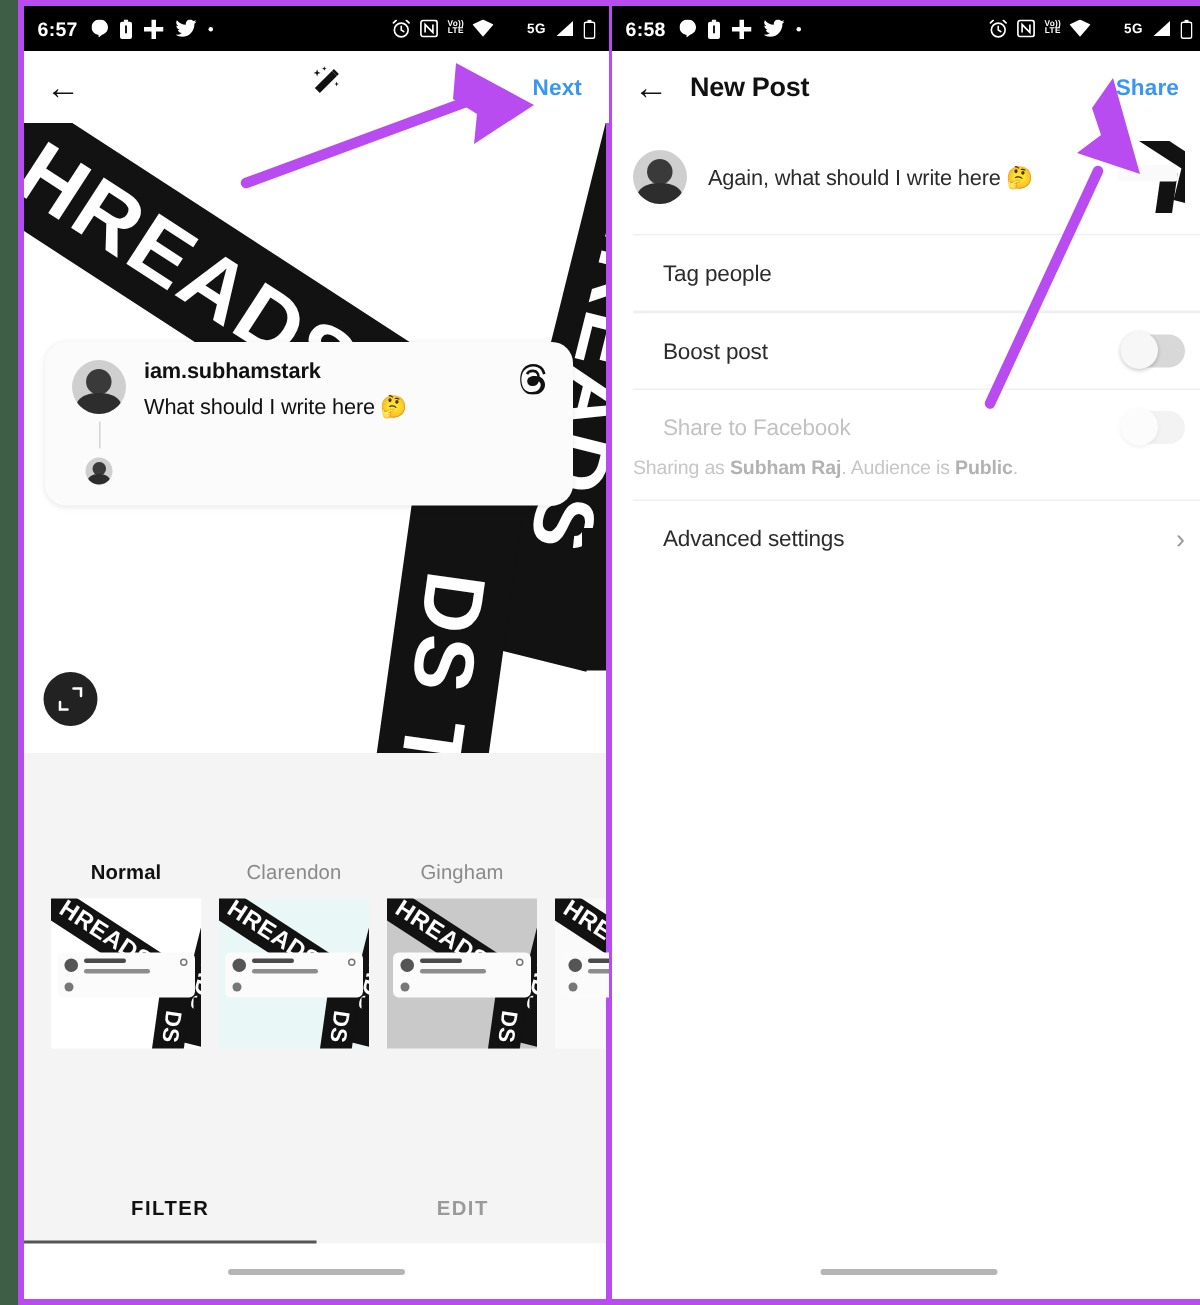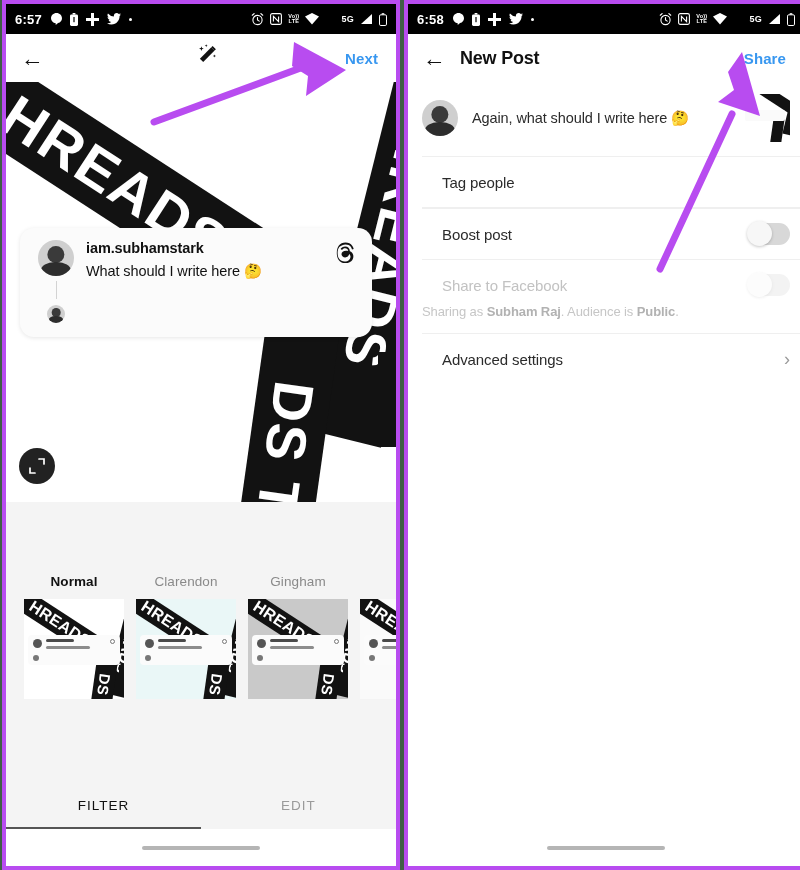--- a/index.html
+++ b/index.html
@@ -14,21 +14,21 @@
   
   .panel {
     position: absolute;
     top: 0;
     width: 398px;
     height: 870px;
     border: 4px solid #b84cf0;
     background: #000;
     overflow: hidden;
   }
-  .panel-left  { left: 2px; }
+  .panel-left  { left: 12px; }
   .panel-right { left: 404px; width: 404px; }
 
   .screen {
     position: absolute;
     left: 0; right: 0; top: 0; bottom: 0;
     background: #ffffff;
     overflow: hidden;
   }
 
   
@@ -260,21 +260,21 @@
   .tabbar {
     position: absolute;
     left: 0; right: 0; bottom: 37px;
     height: 48px;
     background: #f4f4f4;
     display: flex;
   }
   .tab {
     flex: 1;
     display: flex; align-items: center; justify-content: center;
-    font-size: 13.5px; font-weight: 400;
+    font-size: 13.5px; font-weight: 700;
     color: #9a9a9a; letter-spacing: 1px;
     position: relative;
   }
   .tab.active { color: #111; }
   .tab.active::after {
     content:'';
     position: absolute; left: 0; right: 0; bottom: -1px;
     height: 3px; background: #555;
   }
   .homebar-zone {

